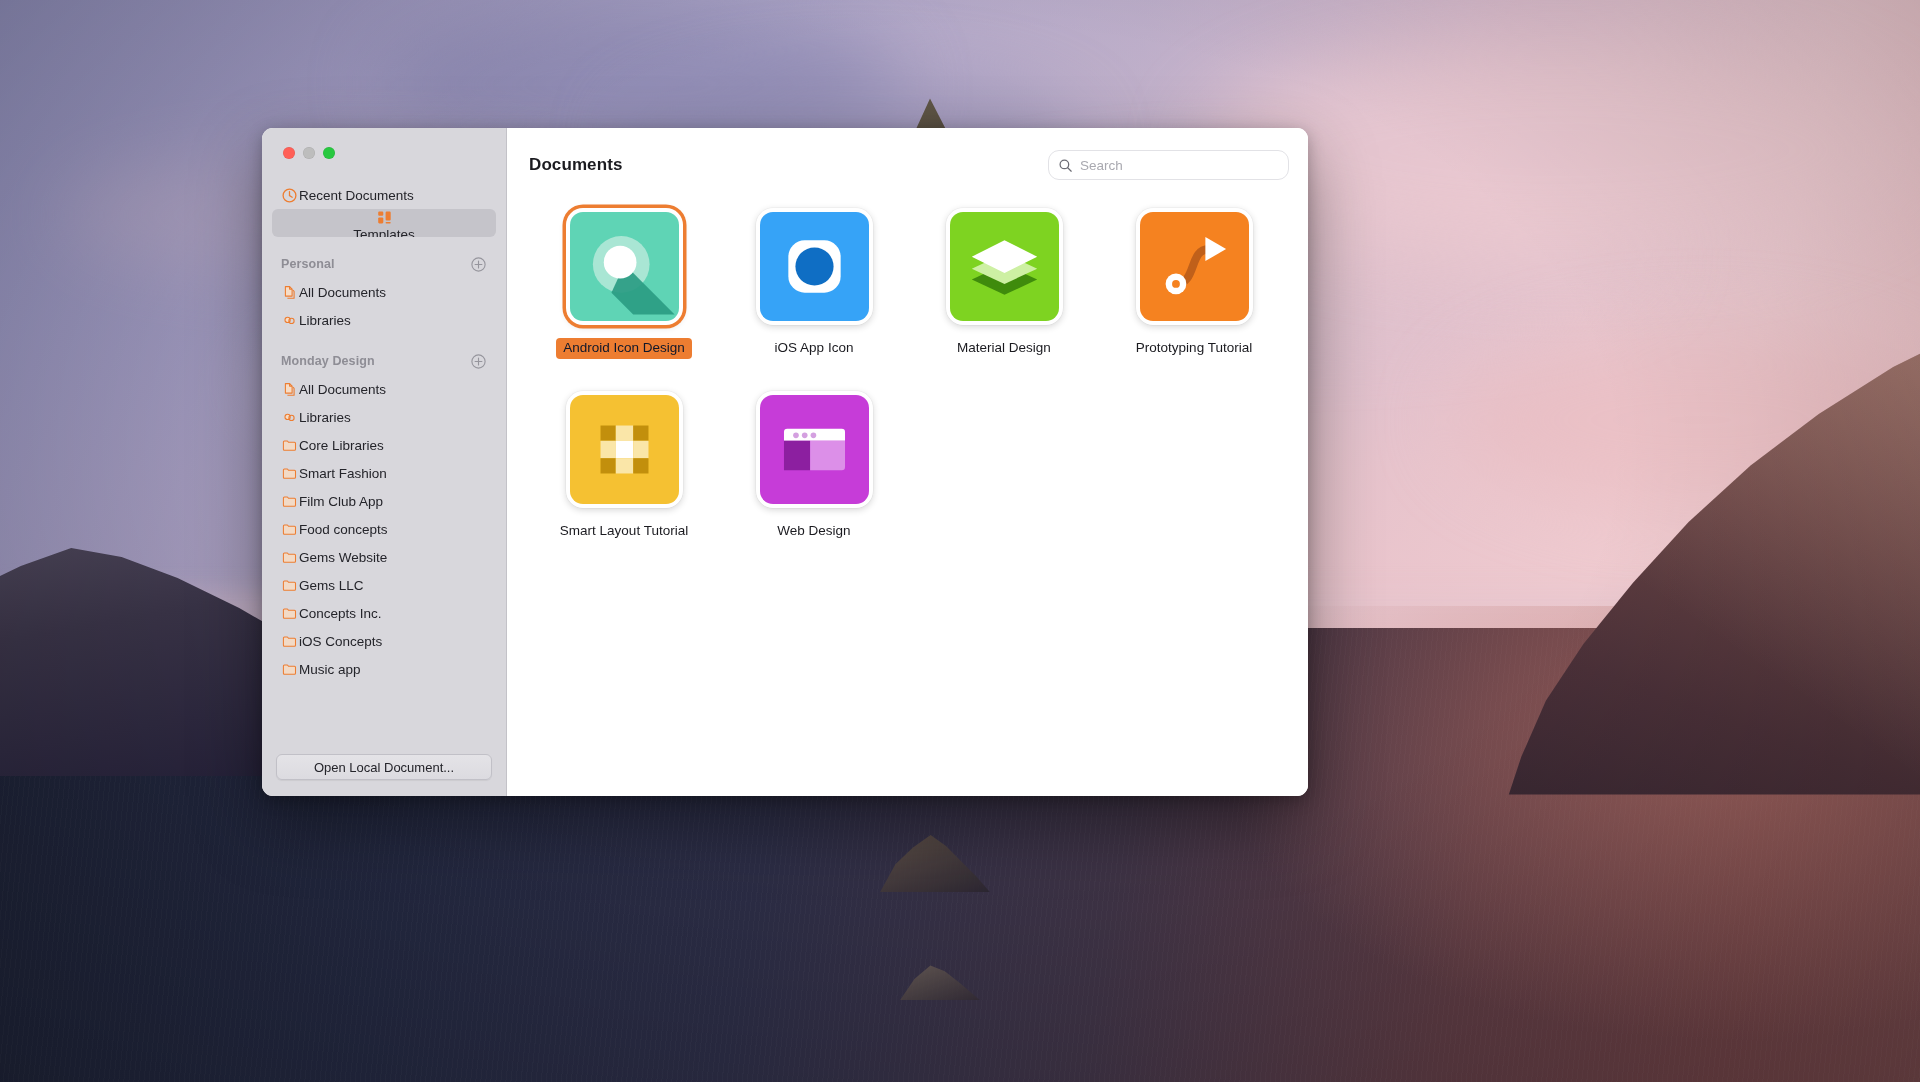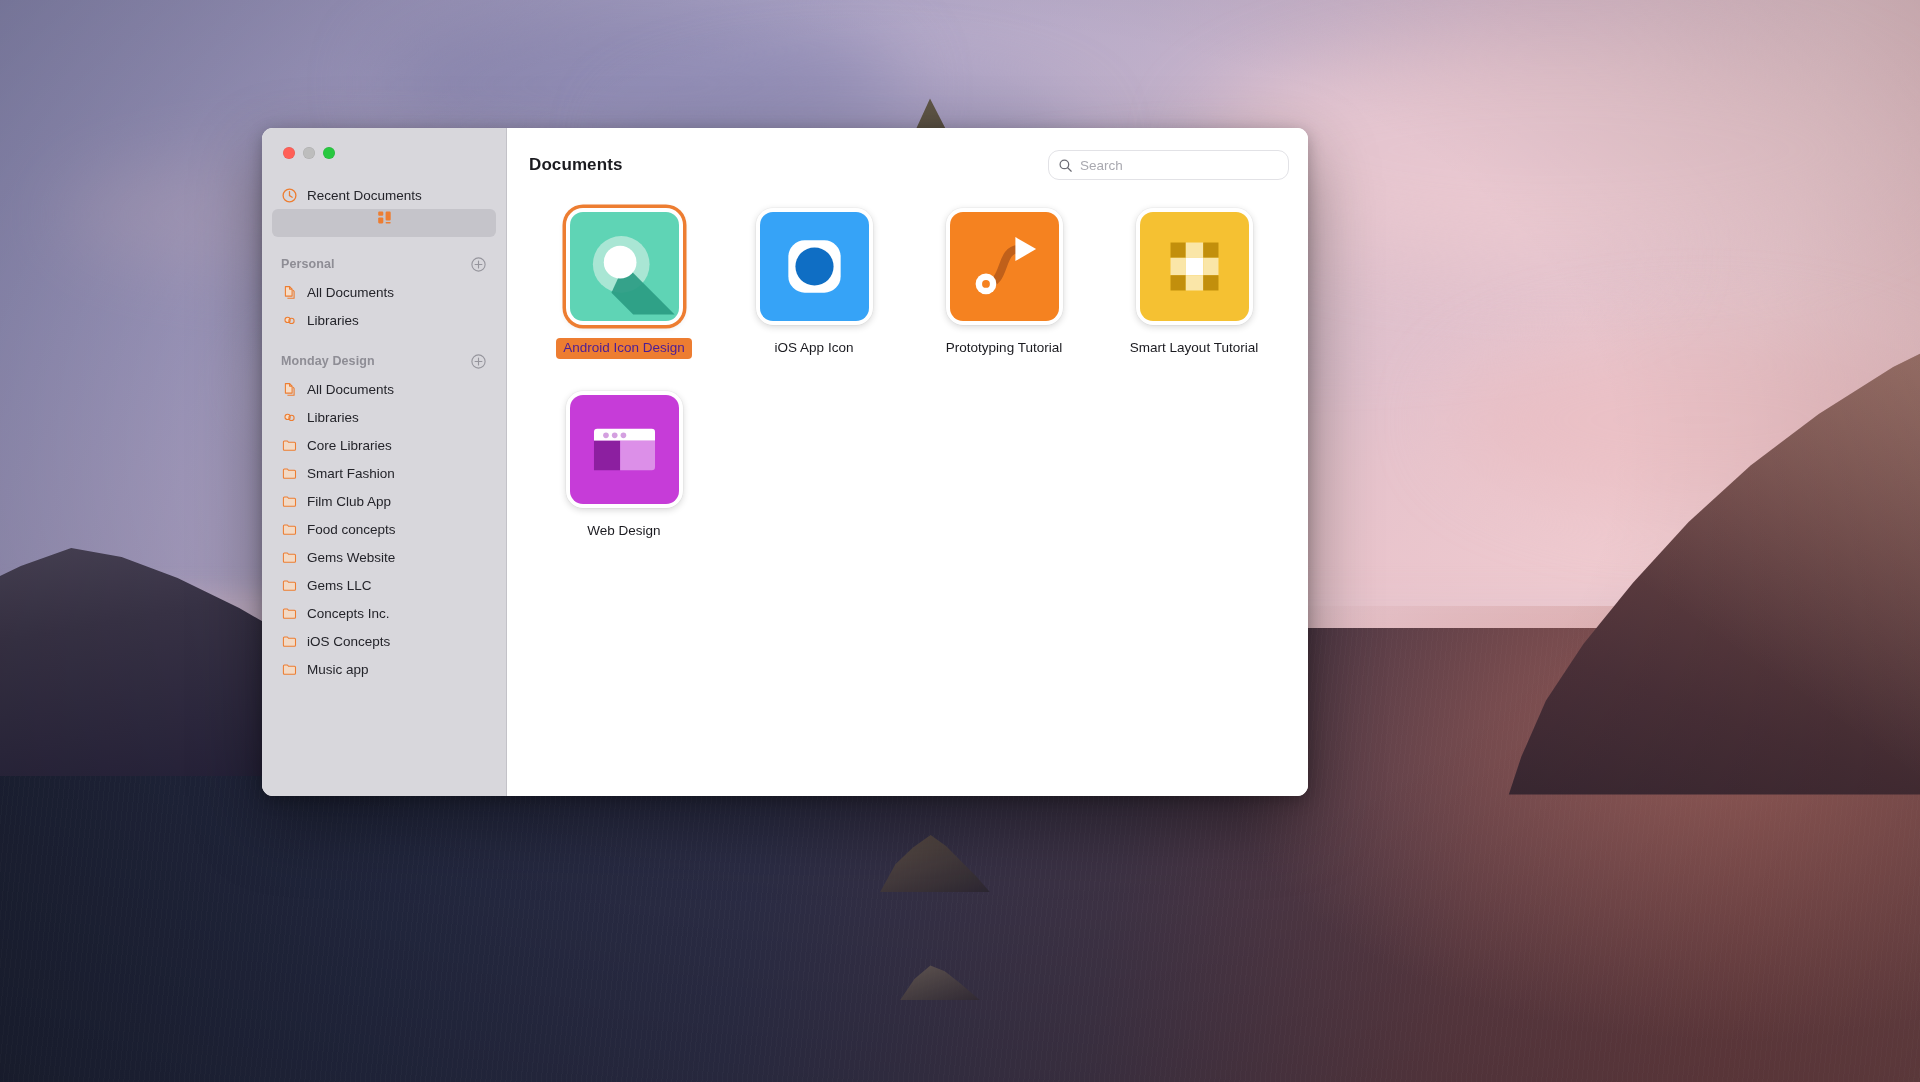--- a/index.html
+++ b/index.html
@@ -130,21 +130,21 @@
   }
   .traffic { display:flex; gap:8px; padding:19px 0 0 21px; height:47px; }
   .light { width:12px; height:12px; border-radius:50%; position:relative; }
   .light.red    { background:#ff5f57; box-shadow:inset 0 0 0 .5px rgba(0,0,0,.10); }
   .light.yellow { background:#bdbdbd; box-shadow:inset 0 0 0 .5px rgba(0,0,0,.10); }
   .light.green  { background:#28c840; box-shadow:inset 0 0 0 .5px rgba(0,0,0,.10); }
 
   .side-scroll { flex:1 1 auto; padding:6px 0 0 0; overflow:hidden; }
 
   .side-row {
-    display:flex; align-items:center; gap:9px;
+    display:flex; align-items:center; gap:1px;
     height:28px; margin:0 10px; padding:0 9px;
     border-radius:6px; cursor:default;
     font-size:13.5px; color:#24242a;
   }
   .side-row.selected { background:#c5c4ca;flex-direction:column; }
   .side-row .ic { width:17px; height:17px; flex:0 0 17px; display:block; }
   .side-row .lbl { white-space:nowrap; overflow:hidden; text-overflow:ellipsis; }
 
   .side-header {
     display:flex; align-items:center; justify-content:space-between;
@@ -198,21 +198,21 @@
   }
   .tile.selected .thumb-wrap {
     padding:4px; background:#fff;
     box-shadow:0 0 0 3.5px #ed7d31, 0 2px 7px rgba(0,0,0,.16);
   }
   .thumb { width:100%; height:100%; border-radius:13px; overflow:hidden; position:relative; }
   .caption {
     margin-top:13px; font-size:13.5px; color:#1b1b20; text-align:center;
     padding:2px 7px; border-radius:4px; line-height:1.25; white-space:nowrap;
   }
-  .tile.selected .caption { background:#ed7d31; color:#4c1d95; }
+  .tile.selected .caption { background:#ed7d31; color:#0f172a; }
 </style>
 </head>
 <body>
 
 <div id="wallpaper">
   <div class="wp-layer wp-sky"></div>
   <div class="wp-layer wp-cloud c1"></div>
   <div class="wp-layer wp-cloud c2"></div>
   <div class="wp-layer wp-cloud c3"></div>
   <div class="wp-layer wp-cloud c4"></div>
@@ -405,20 +405,23 @@
         <span class="ic">
           <svg viewBox="0 0 17 17" width="17" height="17">
             <path d="M2.4 5.0 a1 1 0 0 1 1 -1 h3.0 l1.2 1.3 h5.9 a1 1 0 0 1 1 1 v6.0 a1 1 0 0 1 -1 1 h-10.1 a1 1 0 0 1 -1 -1 z" fill="#f2dac6" stroke="#ed7d31" stroke-width="1.05" stroke-linejoin="round"></path>
           </svg>
         </span>
         <span class="lbl">Music app</span>
       </div>
 
     </div>
 
+    <div class="side-footer">
+      <button class="open-btn">Open Local Document...</button>
+    </div>
   </div>
 
   <div id="content">
 
     <div class="content-head">
       <div class="page-title">Documents</div>
       <div class="search-box">
         <span class="mag">
           <svg viewBox="0 0 15 15" width="15" height="15">
             <circle cx="6.4" cy="6.4" r="4.3" fill="none" stroke="#6c6c74" stroke-width="1.25"></circle>
@@ -456,20 +459,32 @@
           <div class="thumb" style="background:#36a3f7;">
             <svg viewBox="0 0 100 100" width="100%" height="100%" preserveAspectRatio="none">
               <rect x="26" y="26" width="48" height="48" rx="15" fill="#ffffff"></rect>
               <circle cx="50" cy="50" r="17.5" fill="#0f6ec4"></circle>
             </svg>
           </div>
         </div>
         <div class="caption">iOS App Icon</div>
       </div>
 
+      <div class="tile">
+        <div class="thumb-wrap">
+          <div class="thumb" style="background:#7ed321;">
+            <svg viewBox="0 0 100 100" width="100%" height="100%" preserveAspectRatio="none">
+              <path d="M50 48 L80 62 L50 76 L20 62 Z" fill="#3f8b0c"></path>
+              <path d="M50 38 L80 52 L50 66 L20 52 Z" fill="#cdf0a3"></path>
+              <path d="M50 26 L80 41 L50 56 L20 41 Z" fill="#ffffff"></path>
+            </svg>
+          </div>
+        </div>
+        <div class="caption">Material Design</div>
+      </div>
 
       <div class="tile">
         <div class="thumb-wrap">
           <div class="thumb" style="background:#f58220;">
             <svg viewBox="0 0 100 100" width="100%" height="100%" preserveAspectRatio="none">
               <path d="M33 66 C52 66, 45 34, 63 34" fill="none" stroke="#c0601a" stroke-width="7.5" stroke-linecap="round"></path>
               <circle cx="33" cy="66" r="9.5" fill="#ffffff"></circle>
               <circle cx="33" cy="66" r="3.6" fill="#f58220"></circle>
               <path d="M60 23 L79 34 L60 45 Z" fill="#ffffff"></path>
             </svg>

